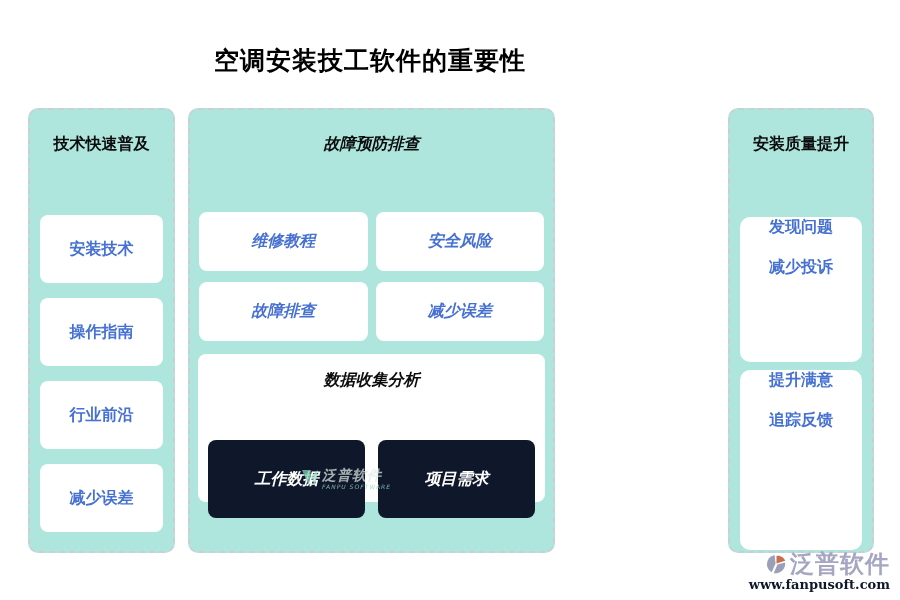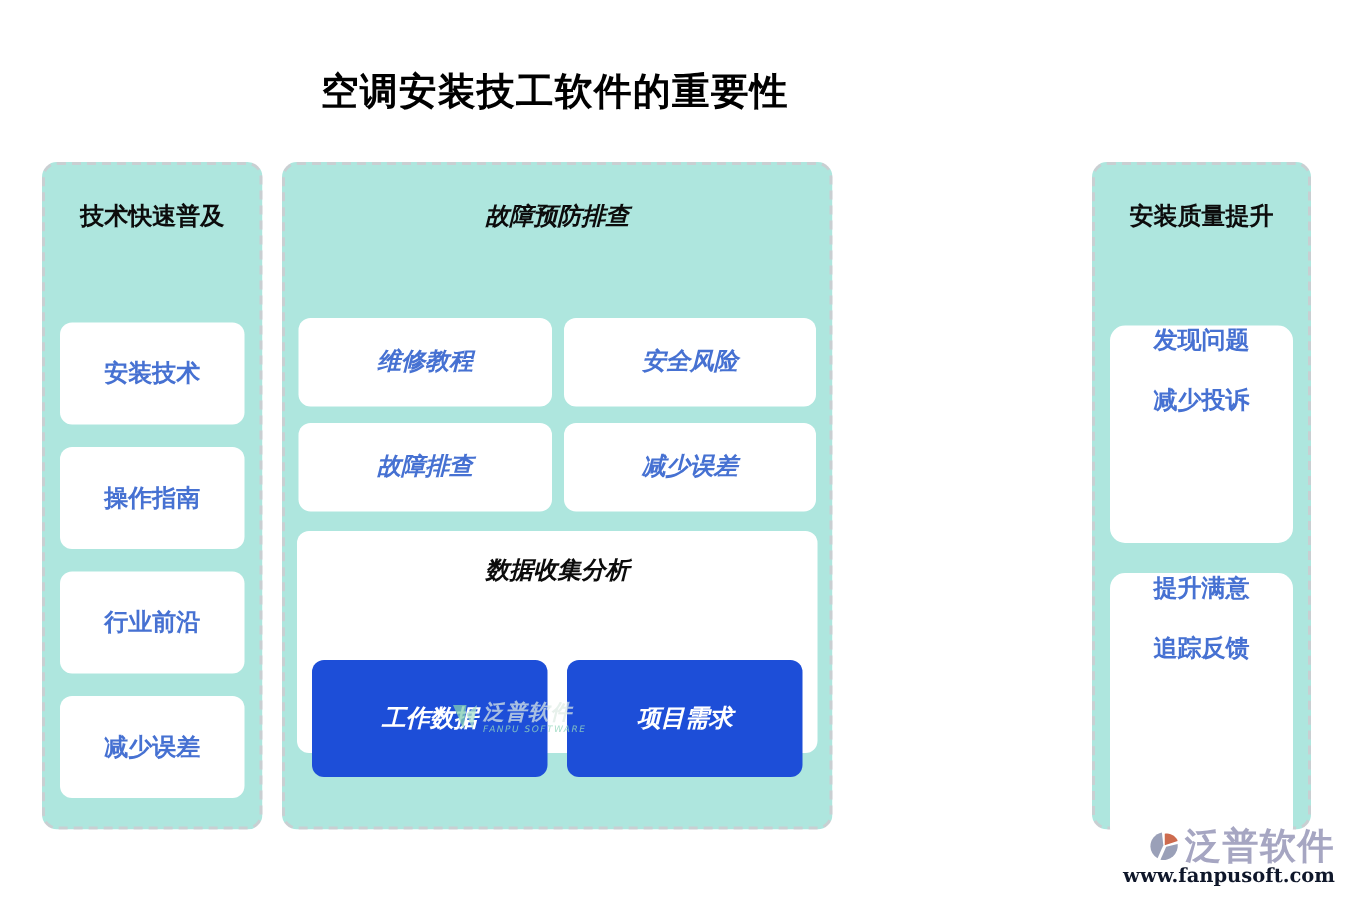--- a/index.html
+++ b/index.html
@@ -28,29 +28,29 @@
   .grid2 { margin-top:46px; padding:0 9px; display:grid; grid-template-columns:1fr 1fr;
            column-gap:8px; row-gap:11px; }
   .grid2 .card { height:59px; }
 
   .subpanel { margin:13px 8px 0 8px; background:#ffffff; border-radius:8px;
               height:148px; position:relative; }
   .subpanel-header { padding-top:16px; text-align:center; font-size:16px;
                      font-weight:bold; color:#0c0c0c; line-height:20px; }
   .btn-row { margin-top:50px; padding:0 10px; display:grid;
              grid-template-columns:1fr 1fr; column-gap:13px; }
-  .btn { height:78px; background:#1d4ed8; border-radius:8px; display:flex;
+  .btn { height:78px; background:#0f172a; border-radius:8px; display:flex;
          align-items:center; justify-content:center; color:#ffffff;
          font-size:16px; font-weight:bold; cursor:pointer; }
 
   .tallcard { margin:0 10px; background:#ffffff; border-radius:10px; display:flex;
               flex-direction:column; align-items:center; 
               gap:19px; color:#4671d2; font-size:16px; font-weight:bold; }
   #quality-card-1 { margin-top:51px; height:145px; }
-  #quality-card-2 { margin-top:20px; height:180px; }
+  #quality-card-2 { margin-top:8px; height:180px; }
 
   .watermark { position:absolute; left:103px; top:114px; display:flex;
                align-items:flex-start; gap:3px; opacity:0.85; pointer-events:none; }
   .watermark .wm-cn { font-size:14px; font-weight:bold; color:rgba(222,235,228,0.85);
                       line-height:15px; letter-spacing:1px; }
   .watermark .wm-en { font-size:6px; color:rgba(150,215,190,0.95); letter-spacing:1px; }
 
   .footer { position:absolute; right:10px; bottom:8px; text-align:center; }
   .footer-top { display:flex; align-items:center; justify-content:flex-end; gap:2px; }
   .footer-brand { font-size:24px; font-weight:bold; color:#a6a6c2; letter-spacing:1px; }

